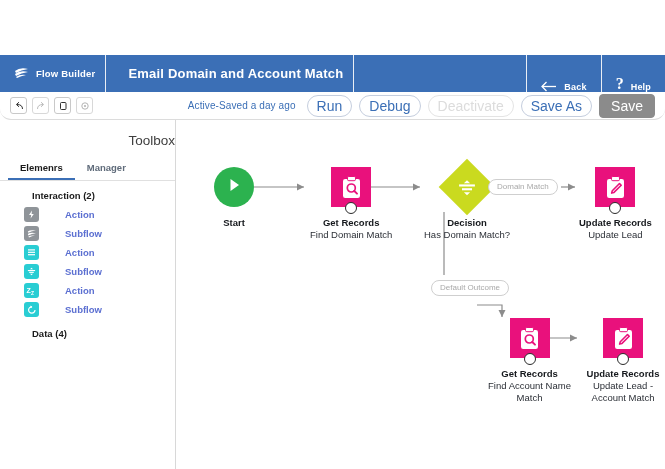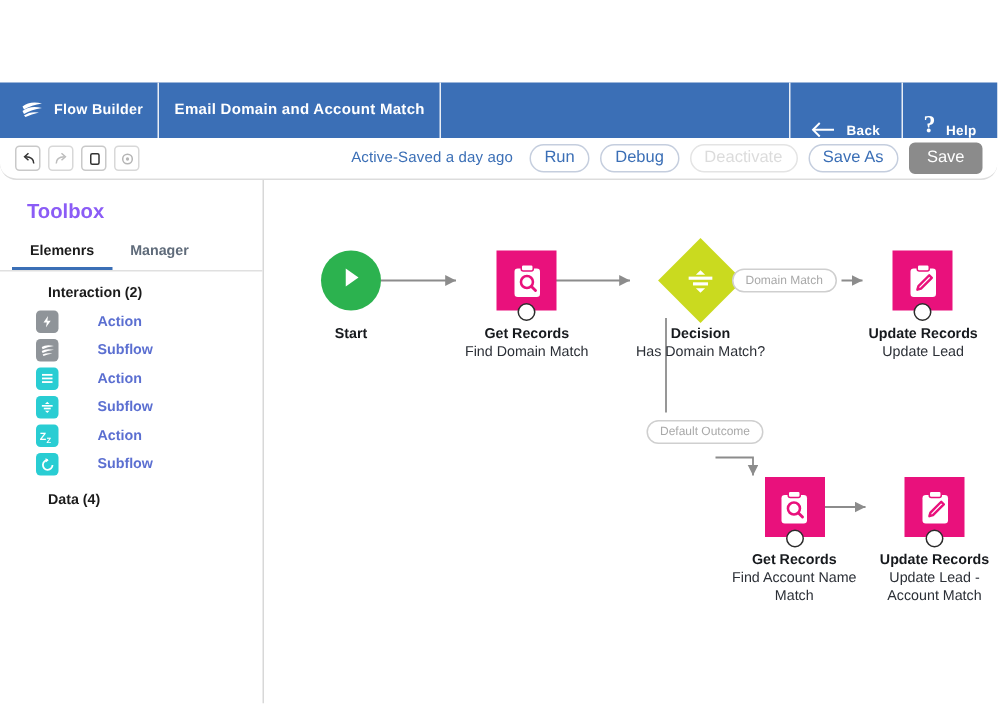--- a/index.html
+++ b/index.html
@@ -34,23 +34,24 @@
     white-space: nowrap;
   }
   .appbar-cell.first { padding-left: 14px; }
   .brand-label {
     font-size: 9.5px;
     font-weight: bold;
     letter-spacing: .2px;
     margin-left: 7px;
   }
   .flow-title {
-    font-size: 10px;
+    font-size: 13px;
     font-weight: bold;
     letter-spacing: .2px;
+    margin-left: 12px;
   }
   .appbar-spacer {
     flex: 1 1 auto;
     border-right: 1px solid #e9eef5;
   }
   .appbar-action {
     display: flex;
     align-items: flex-end;
     gap: 7px;
     padding: 0 14px;
@@ -109,21 +110,21 @@
     color: #3b6fb6;
     font-size: 10px;
     margin-right: 4px;
     letter-spacing: .1px;
   }
   .pill-btn {
     border: 1px solid #c5cede;
     border-radius: 11px;
     background: #ffffff;
     color: #3b6fb6;
-    font-size: 11px;
+    font-size: 14px;
     padding: 3px 9px;
     line-height: 1;
     white-space: nowrap;
     font-family: "Liberation Sans", sans-serif;
   }
   .pill-btn.disabled { color: #dcdcdc; border-color: #e4e4e4; }
   .pill-btn.primary {
     background: #8b8b8b;
     color: #ffffff;
     border-color: #8b8b8b;
@@ -135,23 +136,24 @@
   .toolbox {
     position: absolute;
     left: 0; top: 120px;
     width: 176px; height: 349px;
     background: #ffffff;
     border-right: 1px solid #d8d8d8;
     box-sizing: border-box;
   }
   .toolbox-title {
     font-size: 13.5px;
-    font-weight: bold;
-    color: #8b5cf6;
+    font-weight: normal;
+    color: #404040;
     padding: 13px 0 9px 18px;
+    text-align: right;
   }
   .tabs {
     display: flex;
     border-bottom: 1px solid #e0e0e0;
     padding-left: 8px;
   }
   .tab {
     font-size: 9.5px;
     font-weight: bold;
     color: #5f6b7a;

